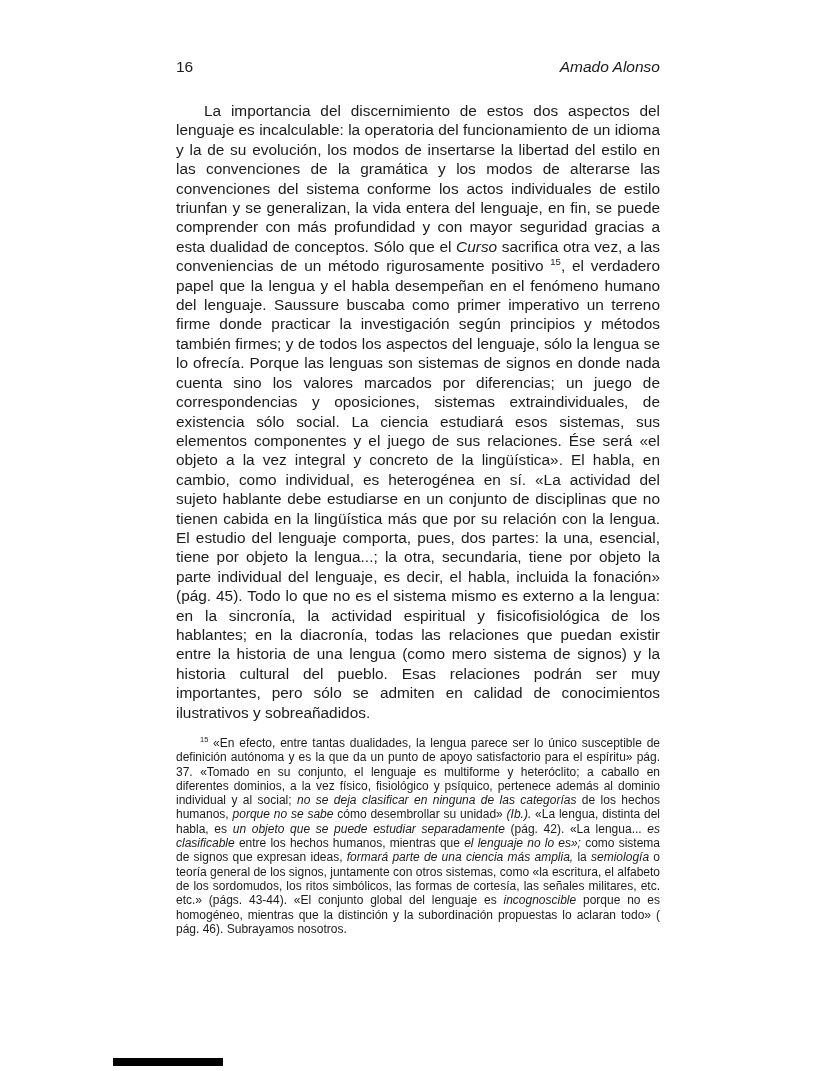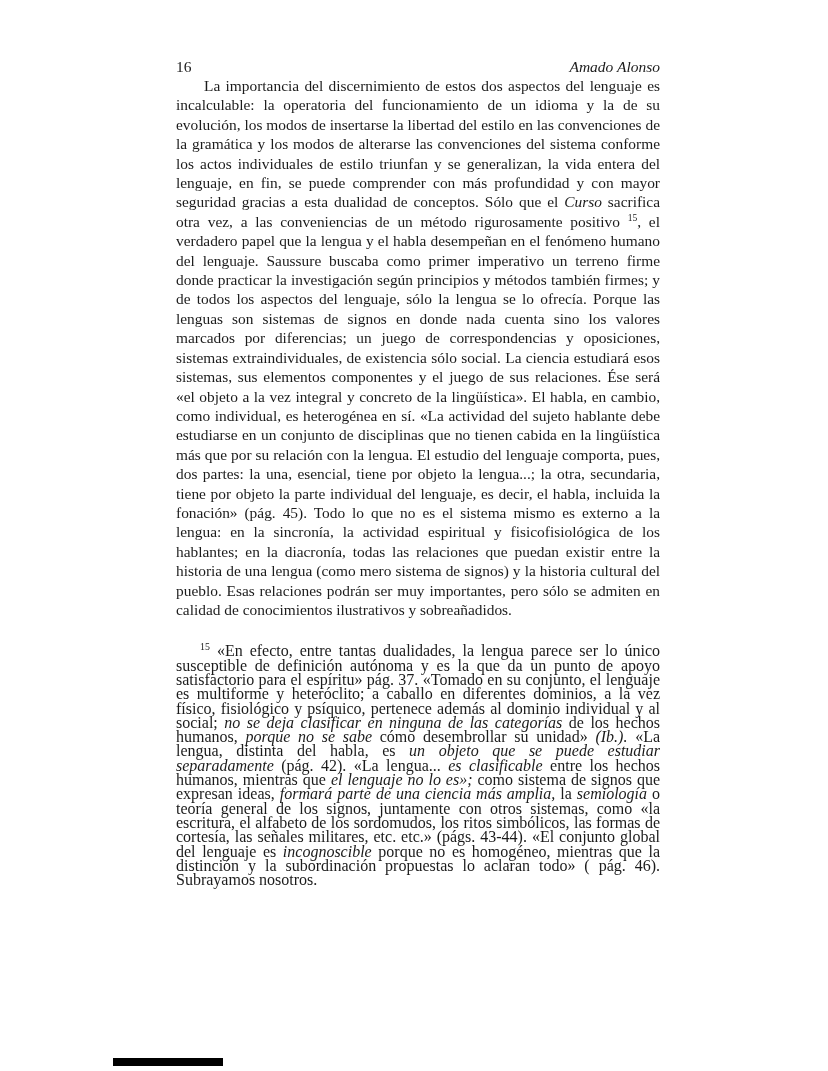--- a/index.html
+++ b/index.html
@@ -3,49 +3,50 @@
 <meta charset="utf-8">
 <style>
   * { margin: 0; padding: 0; box-sizing: border-box; }
   html, body { background: #ffffff; }
   .page {
     position: relative;
     width: 828px;
     height: 1071px;
     background: #ffffff;
     overflow: hidden;
-    font-family: Liberation Serif, serif;
+    font-family: Liberation Sans, sans-serif;
     color: #1b1b1b;
     padding-left: 8px;
   }
   .content {
     position: absolute;
     left: 176px;
     top: 57px;
     width: 484px;
   }
   .page-header {
     display: flex;
     justify-content: space-between;
     align-items: baseline;
     font-size: 15.5px;
     line-height: 19px;
   }
   .running-head { font-style: italic; text-align: right; }
   .body-paragraph {
+    margin-top: 25px;
     font-size: 15.4px;
     line-height: 19.4px;
     text-align: justify;
     text-indent: 28px;
     hyphens: auto;
     -webkit-hyphens: auto;
   }
   .footnote-paragraph {
-    margin-top: 25px;
-    font-size: 16px;
+    margin-top: 14px;
+    font-size: 12px;
     line-height: 14.3px;
     text-align: justify;
     text-indent: 24px;
     hyphens: auto;
     -webkit-hyphens: auto;
   }
   .it { font-style: italic; }
   sup {
     font-size: 0.62em;
     vertical-align: super;

